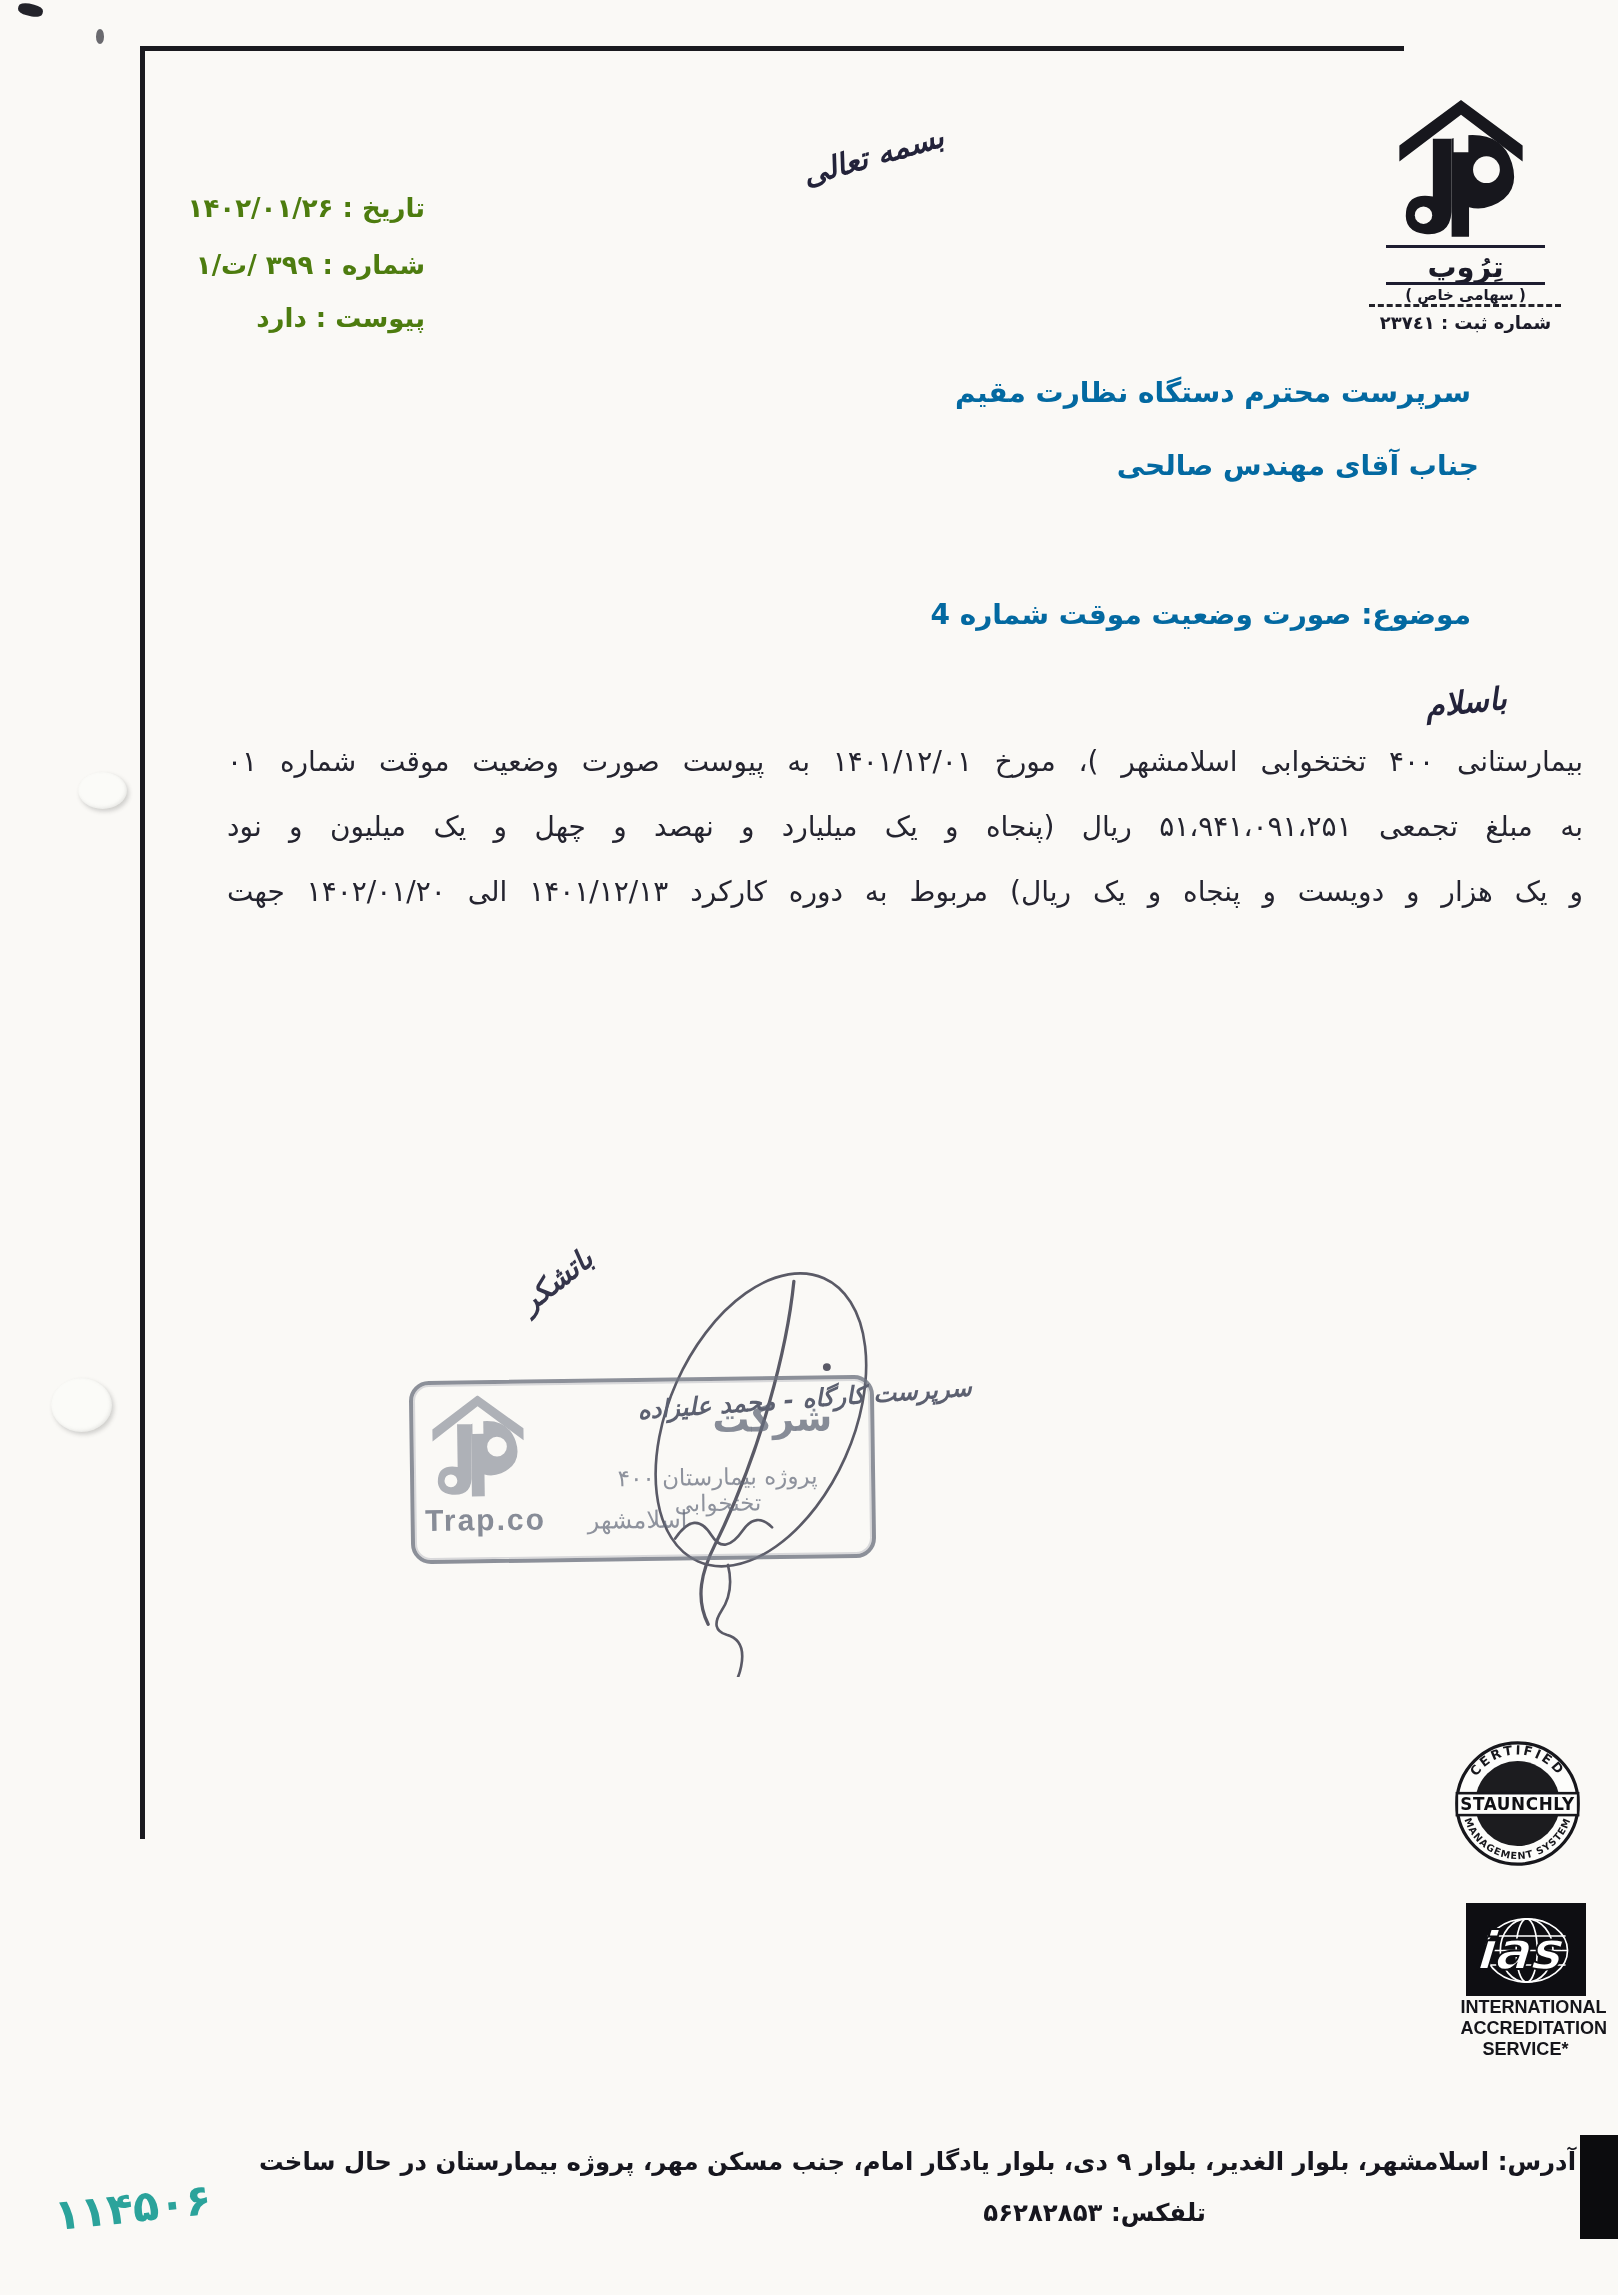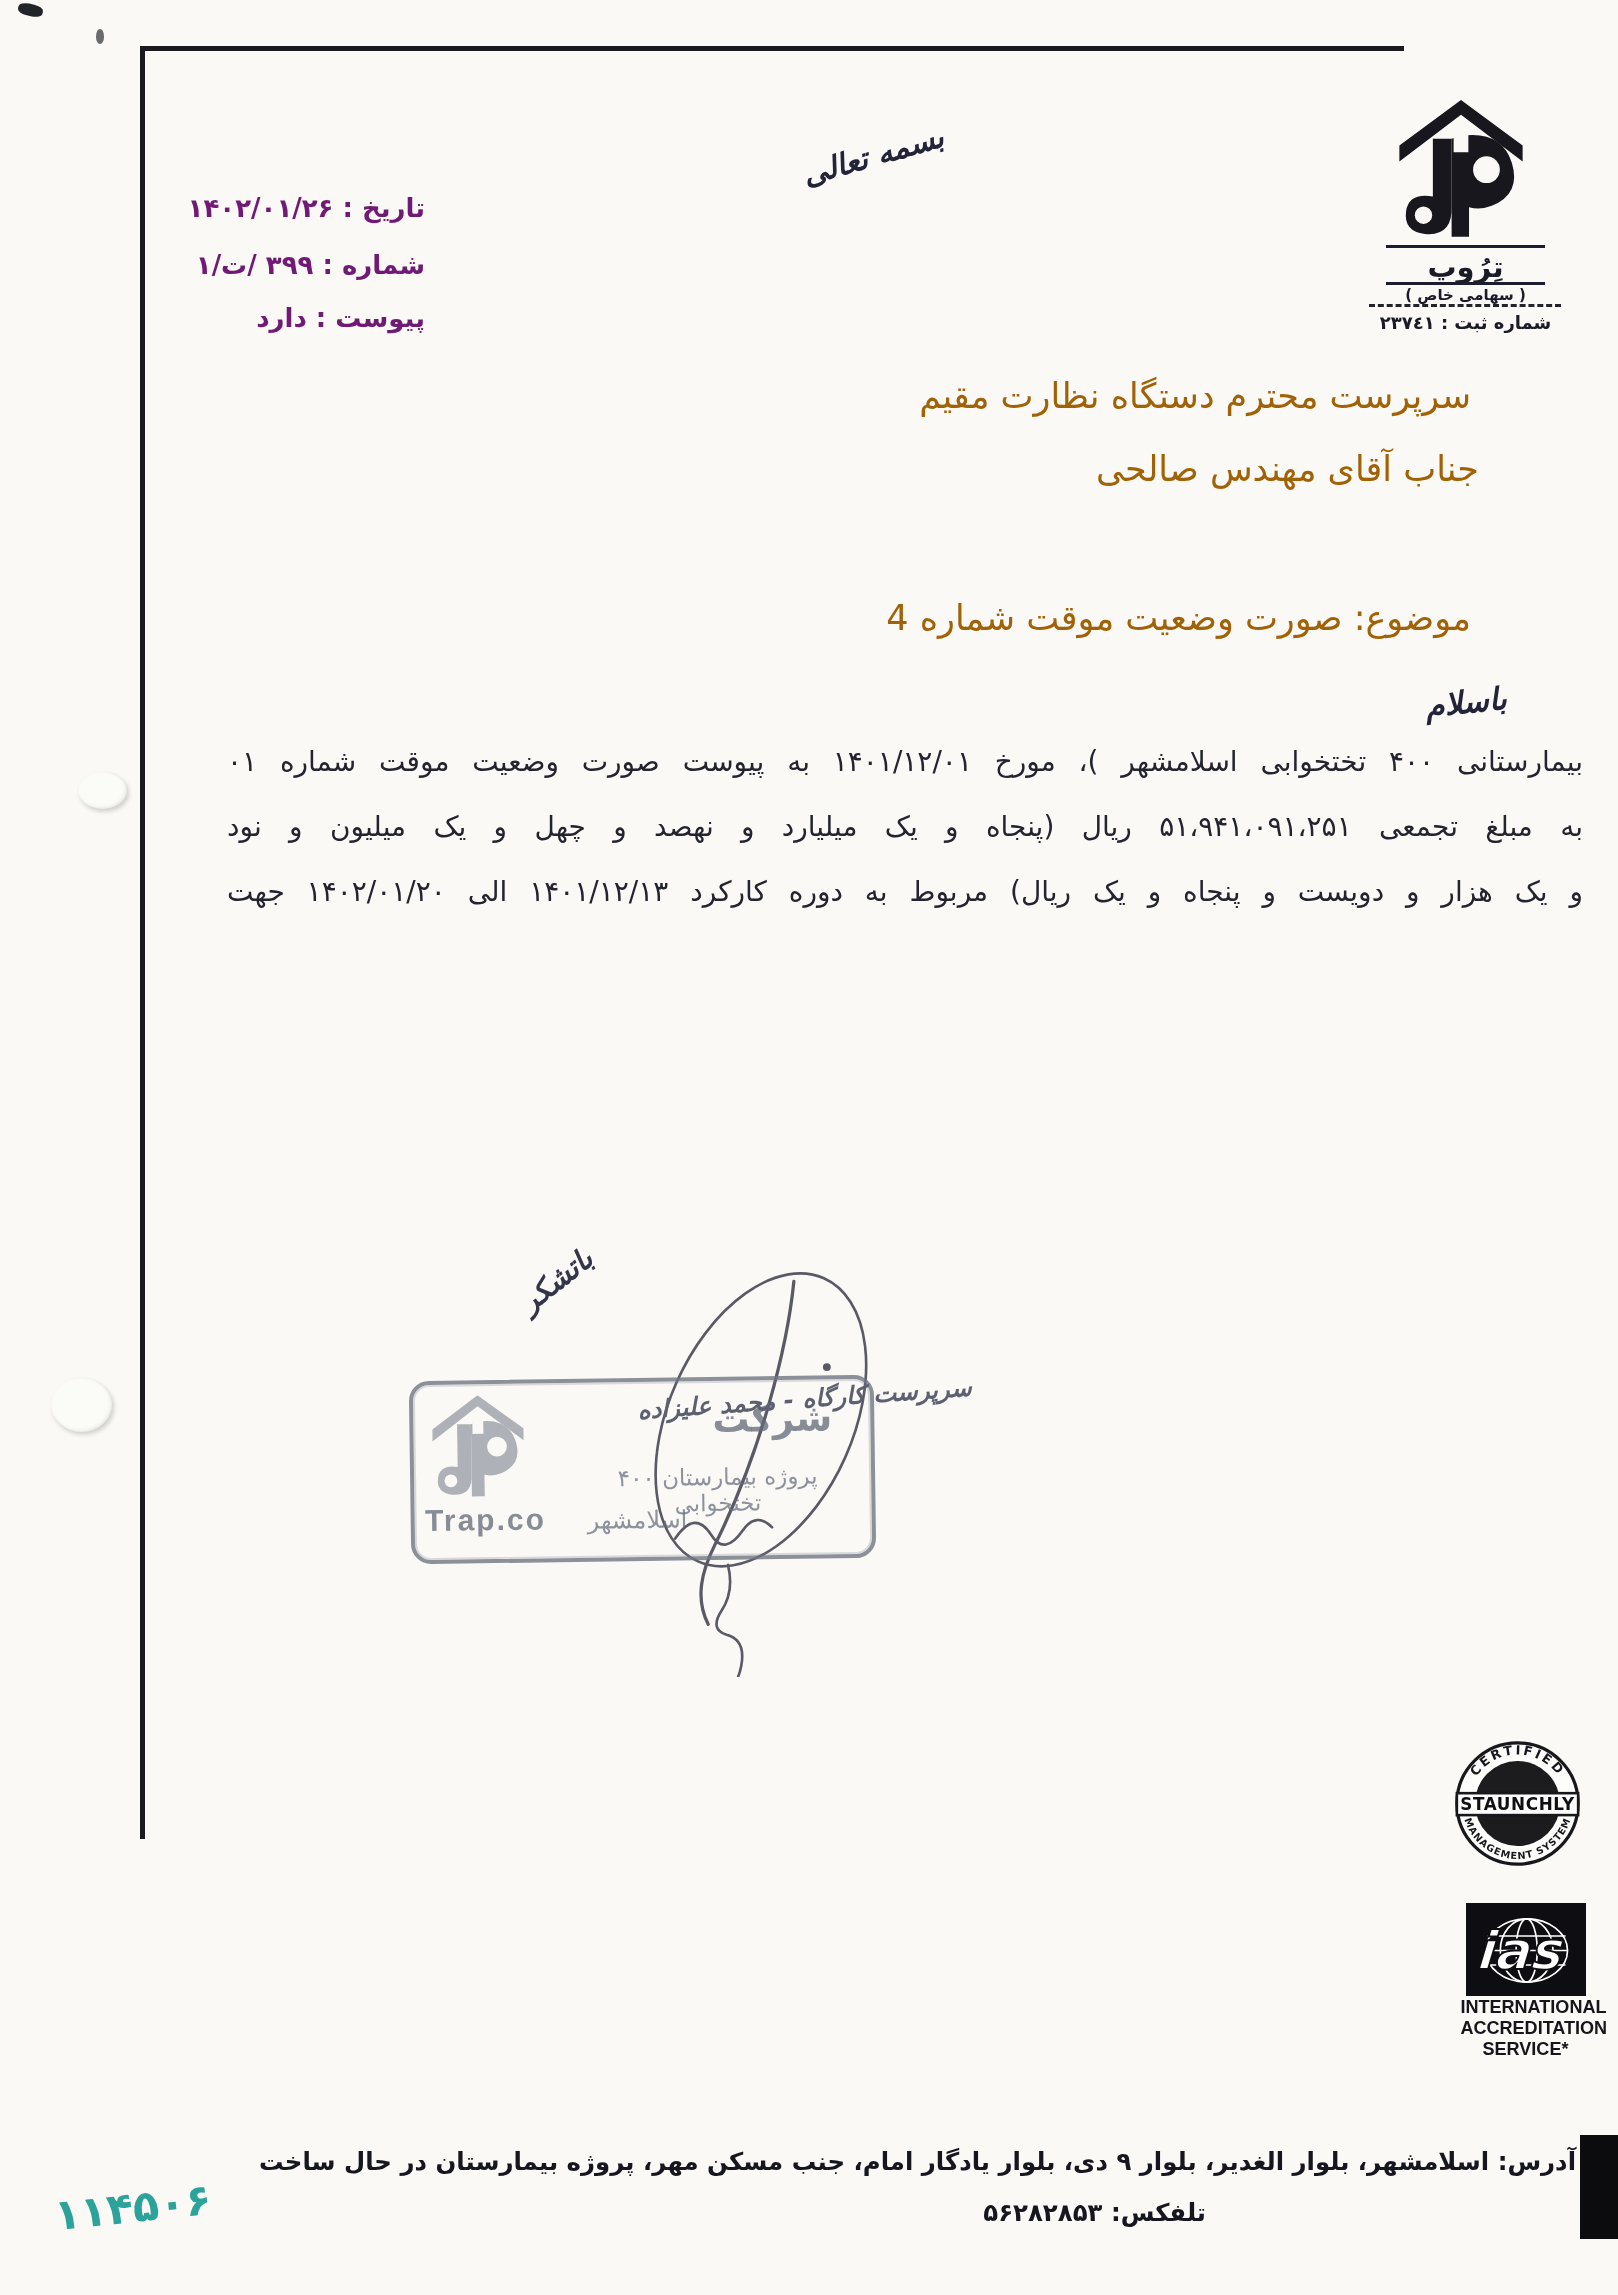--- a/index.html
+++ b/index.html
@@ -1,22 +1,22 @@
 <!DOCTYPE html>
 <html style="font-size:10.5px"><head>
 <meta charset="utf-8">
 <style>
   html,body{margin:0;padding:0;background:#e8e8e4;}
   .page{position:relative;width:1619px;height:2295px;background:#faf9f6;overflow:hidden;
         font-family:"DejaVu Sans",sans-serif;color:#22222e;}
   .abs{position:absolute;}
   .rtl{direction:rtl;unicode-bidi:embed;}
   .bar{background:#1a1a1f;}
-  .info-line{font-size:26px;font-weight:600;color:#701a75;white-space:nowrap;}
-  .addr-line{font-size:35px;font-weight:400;color:#a16207;white-space:nowrap;letter-spacing:0;}
+  .info-line{font-size:26px;font-weight:600;color:#4d7c0f;white-space:nowrap;}
+  .addr-line{font-size:28px;font-weight:700;color:#0369a1;white-space:nowrap;letter-spacing:0;}
   .body-wrap{width:1356px;font-size:28px;font-weight:500;color:#24242f;}
   .body-line{display:block;height:65px;text-align:justify;text-align-last:justify;}
   .body-last{display:block;height:65px;text-align:right;padding-left:119px;}
   .center{text-align:center;}
   .logo-name{font-size:29px;font-weight:700;color:#1b1b28;}
   .logo-type{font-size:15px;font-weight:600;color:#1b1b28;}
   .logo-reg{font-size:18px;font-weight:600;color:#1b1b28;white-space:nowrap;}
   .hand{font-style:italic;color:#34344a;}
   .stamp-box{width:457px;height:175px;border:4px solid rgba(112,117,130,.8);border-radius:20px;
              box-shadow:inset 0 0 0 2px rgba(120,125,138,.25);transform:rotate(-0.8deg);}

